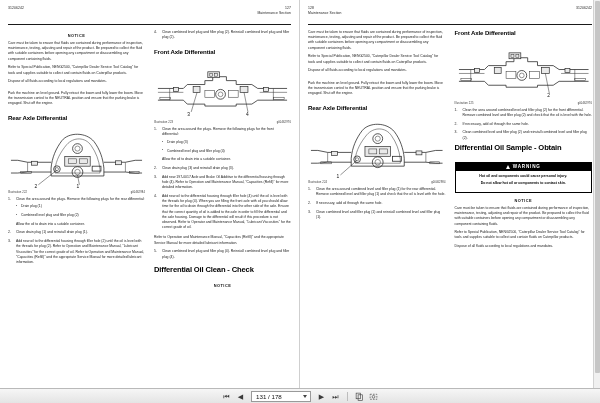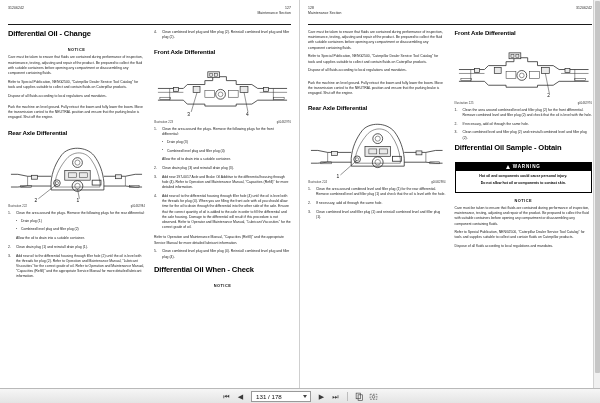--- a/index.html
+++ b/index.html
@@ -237,21 +237,20 @@
         <div class="rh-block rh-right">
           <div>127</div>
           <div>Maintenance Section</div>
         </div>
       </div>
       <div class="rule"></div>
 
       <div class="cols">
 
         <div class="col">
-          <h1 class="secthead">Differential Oil - Change</h1>
 
           <div class="notice-label">NOTICE</div>
           <p class="body">Care must be taken to ensure that fluids are contained during performance of inspection, maintenance, testing, adjusting and repair of the product. Be prepared to collect the fluid with suitable containers before opening any compartment or disassembling any component containing fluids.</p>
           <p class="body">Refer to Special Publication, NENG2500, "Caterpillar Dealer Service Tool Catalog" for tools and supplies suitable to collect and contain fluids on Caterpillar products.</p>
           <p class="body">Dispose of all fluids according to local regulations and mandates.</p>
 
           <p class="body" style="margin-top:6px">Park the machine on level ground. Fully retract the boom and fully lower the boom. Move the transmission control to the NEUTRAL position and ensure that the parking brake is engaged. Shut off the engine.</p>
 
           <h2 class="subhead">Rear Axle Differential</h2>
 
@@ -383,21 +382,21 @@
 
           <p class="body" style="margin-top:5px">Refer to Operation and Maintenance Manual, "Capacities (Refill)" and the appropriate Service Manual for more detailed lubricant information.</p>
 
           <ol class="steps">
             <li>
               <span class="num">5.</span>
               <span>Clean combined level plug and filler plug (4). Reinstall combined level plug and filler plug (4).</span>
             </li>
           </ol>
 
-          <h1 class="secthead" style="margin-top:6px">Differential Oil When - Check</h1>
+          <h1 class="secthead" style="margin-top:6px">Differential Oil Clean - Check</h1>
           <div class="notice-label">NOTICE</div>
         </div>
       </div>
     </div>
 
     <div class="page page-right">
 
       <div class="runhead">
         <div class="rh-block rh-left">
           <div>128</div>

